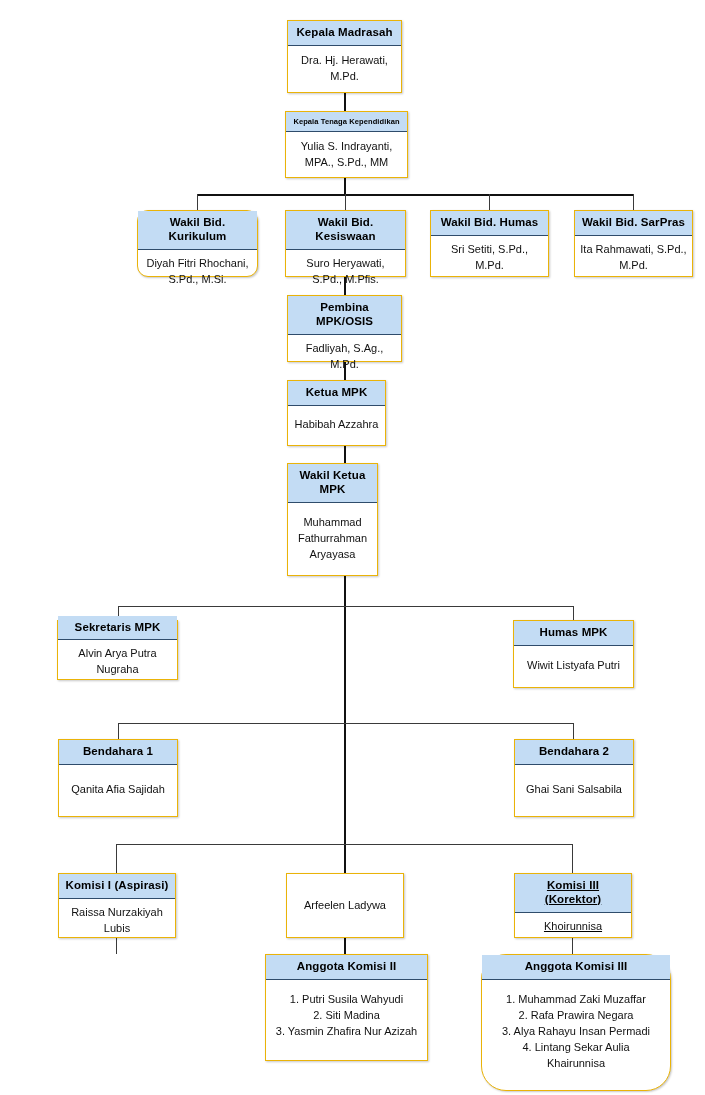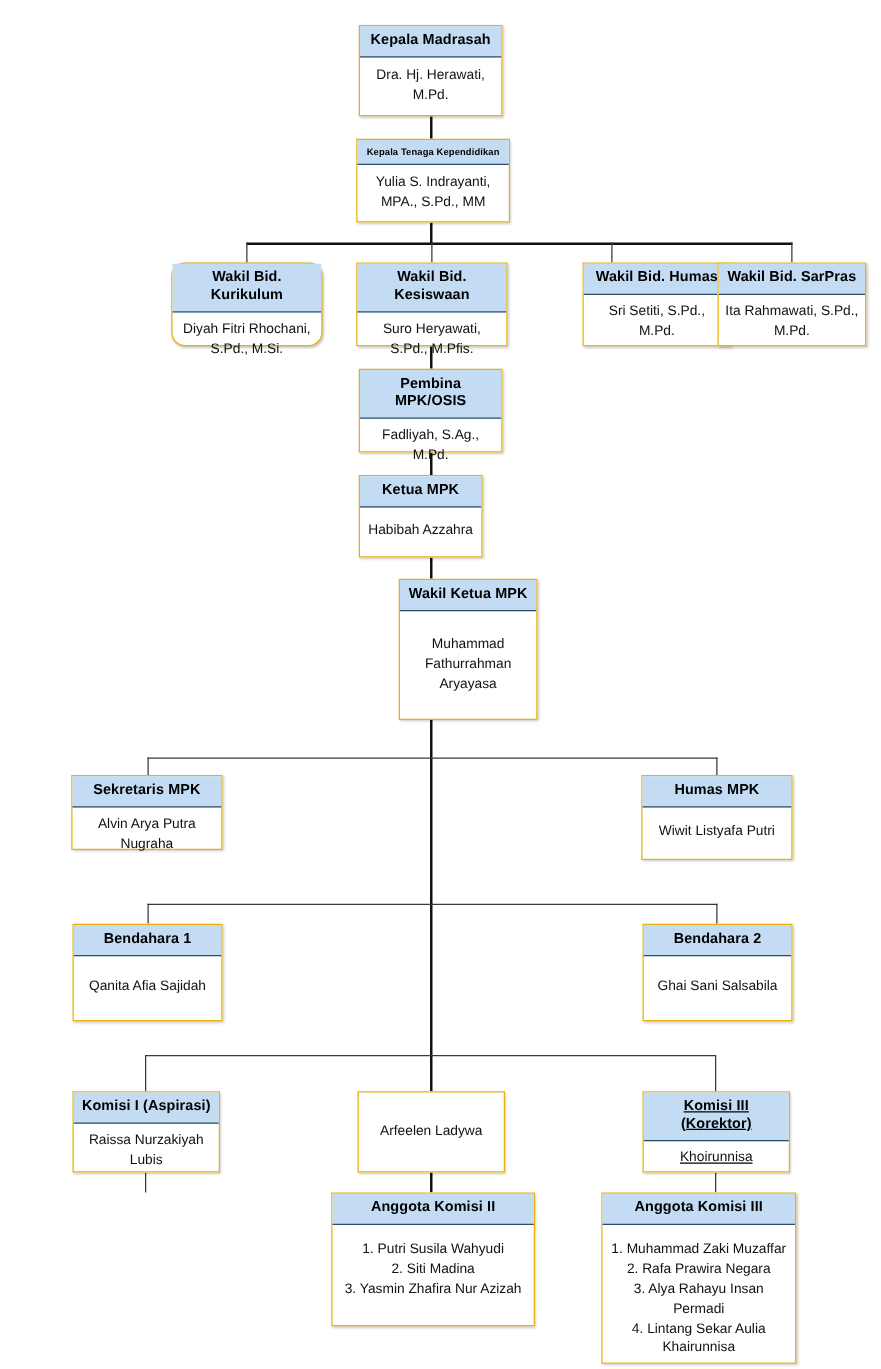--- a/index.html
+++ b/index.html
@@ -148,21 +148,21 @@
   <div class="node" style="left:285px; top:210px; width:121px; height:67px;">
     <div class="node-title">Wakil Bid. Kesiswaan</div>
     <div class="node-body">
       <div class="lines">
           <span class="ln">Suro Heryawati,</span>
           <span class="ln">S.Pd., M.Pfis.</span>
         </div>
     </div>
   </div>
 
-  <div class="node" style="left:430px; top:210px; width:119px; height:67px;margin-left:36px;">
+  <div class="node" style="left:430px; top:210px; width:119px; height:67px;">
     <div class="node-title">Wakil Bid. Humas</div>
     <div class="node-body">
       <div class="lines">
           <span class="ln">Sri Setiti, S.Pd.,</span>
           <span class="ln">M.Pd.</span>
         </div>
     </div>
   </div>
 
   <div class="node" style="left:574px; top:210px; width:119px; height:67px;">
@@ -187,32 +187,32 @@
 
   <div class="node" style="left:287px; top:380px; width:99px; height:66px;">
     <div class="node-title">Ketua MPK</div>
     <div class="node-body">
       <div class="lines">
           <span class="ln">Habibah Azzahra</span>
         </div>
     </div>
   </div>
 
-  <div class="node" style="left:287px; top:463px; width:111px; height:113px;margin-left:32px;">
+  <div class="node" style="left:287px; top:463px; width:91px; height:113px;">
     <div class="node-title">Wakil Ketua MPK</div>
     <div class="node-body">
       <div class="lines">
           <span class="ln">Muhammad</span>
           <span class="ln">Fathurrahman</span>
           <span class="ln">Aryayasa</span>
         </div>
     </div>
   </div>
 
-  <div class="node" style="left:57px; top:620px; width:121px; height:60px;">
+  <div class="node" style="left:57px; top:620px; width:121px; height:60px;justify-content:center;">
     <div class="node-title">Sekretaris MPK</div>
     <div class="node-body">
       <div class="lines">
           <span class="ln">Alvin Arya Putra</span>
           <span class="ln">Nugraha</span>
         </div>
     </div>
   </div>
 
   <div class="node" style="left:513px; top:620px; width:121px; height:68px;">
@@ -274,21 +274,21 @@
     <div class="node-title">Anggota Komisi II</div>
     <div class="node-body top">
       <div class="lines">
           <span class="ln">1. Putri Susila Wahyudi</span>
           <span class="ln">2. Siti Madina</span>
           <span class="ln">3. Yasmin Zhafira Nur Azizah</span>
         </div>
     </div>
   </div>
 
-  <div class="node" style="left:481px; top:954px; width:156px; height:137px;">
+  <div class="node" style="left:481px; top:954px; width:190px; height:137px;border-radius:25px;">
     <div class="node-title">Anggota Komisi III</div>
     <div class="node-body top">
       <div class="lines">
           <span class="ln">1. Muhammad Zaki Muzaffar</span>
           <span class="ln">2. Rafa Prawira Negara</span>
           <span class="ln">3. Alya Rahayu Insan Permadi</span>
           <span class="ln">4. Lintang Sekar Aulia</span>
           <span class="ln">Khairunnisa</span>
         </div>
     </div>

